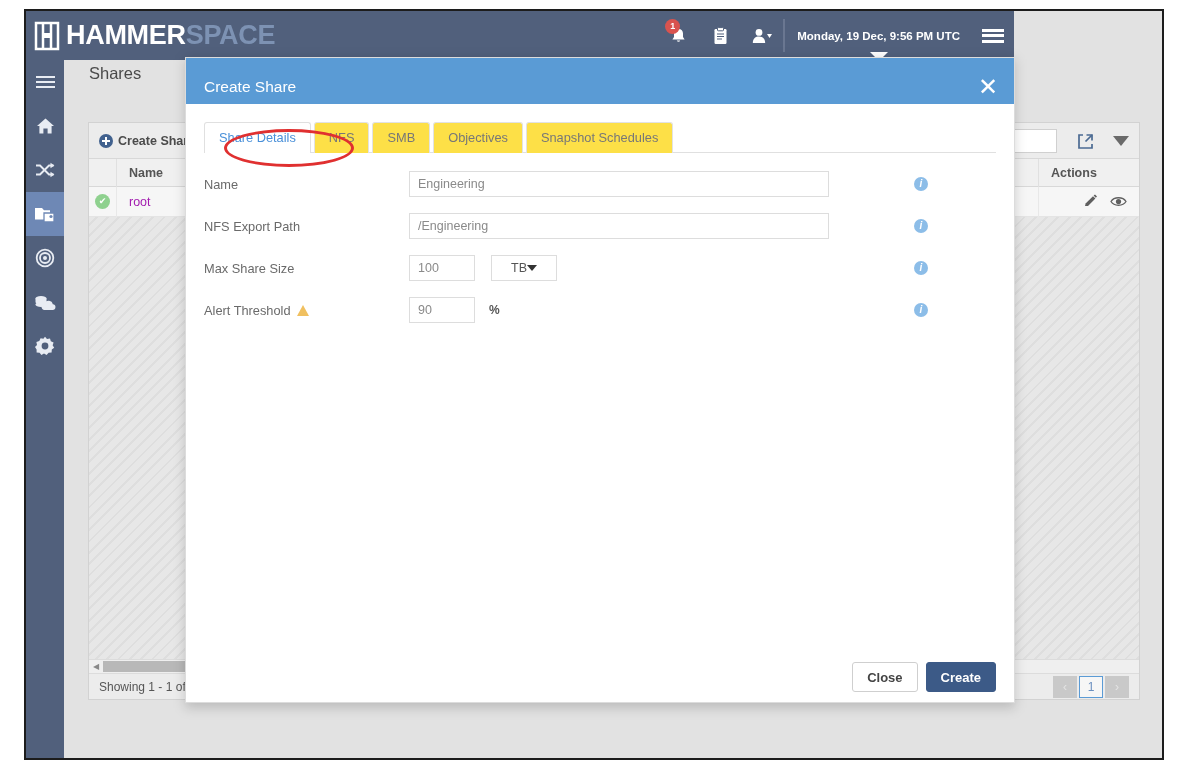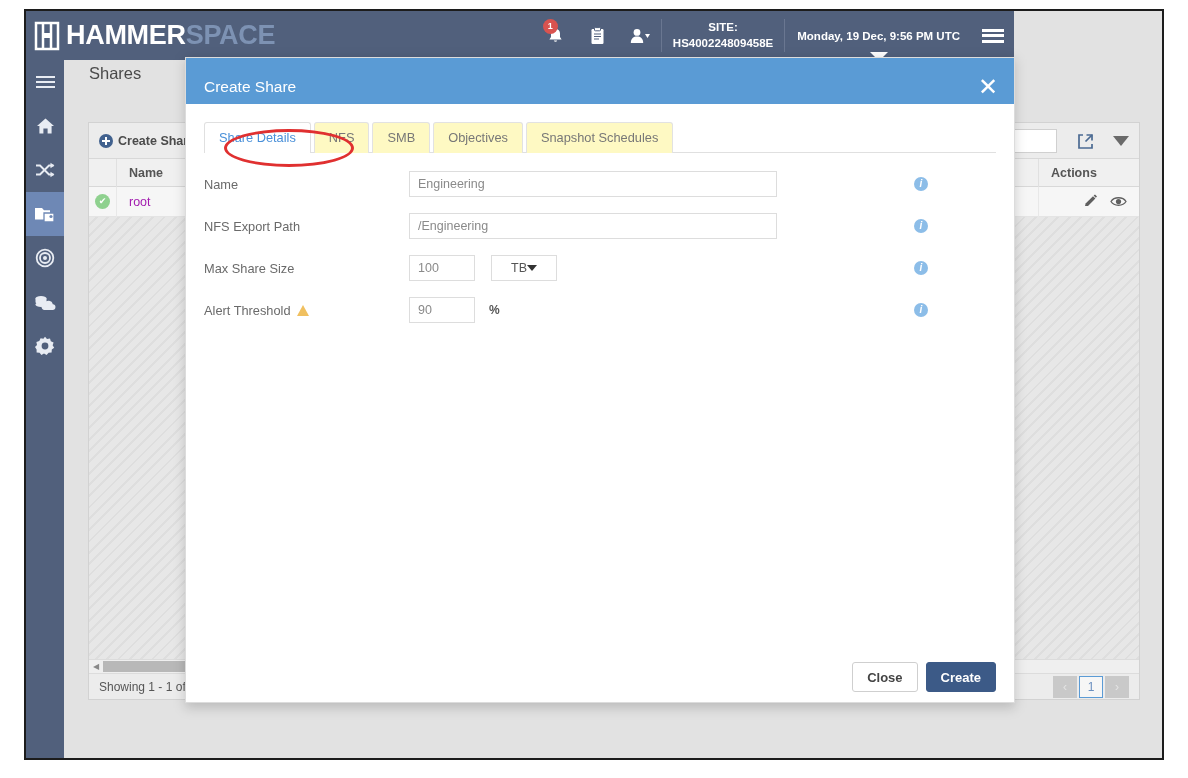--- a/index.html
+++ b/index.html
@@ -300,21 +300,21 @@
   .tabs {
     position: absolute; left: 18px; top: 17px;
     width: 792px;
     display: flex; align-items: flex-end;
     border-bottom: 1px solid #e0e0e0;
   }
   .tab {
     padding: 7px 14px 8px 14px;
     font-size: 12.8px;
     color: #777;
-    background: #fef9c3;
+    background: #fde047;
     border: 1px solid #e2e2e2;
     border-bottom: none;
     border-radius: 3px 3px 0 0;
     margin-right: 3px;
     position: relative;
     top: 1px;
   }
   .tab.active {
     color: #4a90d9;
     background: #ffffff;
@@ -346,21 +346,21 @@
     display: flex; align-items: center; gap: 6px;
   }
   .finput {
     height: 26px;
     border: 1px solid #dddddd;
     background: #fff;
     display: flex; align-items: center;
     padding: 0 8px;
     font-size: 12.5px; color: #8a8a8a;
   }
-  .finput.wide { width: 368px; }
+  .finput.wide { width: 420px; }
   .finput.small { width: 66px; }
   .fselect {
     width: 66px; height: 26px;
     border: 1px solid #dddddd;
     background: #fff;
     display: flex; align-items: center; justify-content: center;
     gap: 0;
     font-size: 12.5px; color: #555;
     margin-left: 16px;
   }
@@ -440,24 +440,20 @@
         </svg>
       </div>
       <div class="hdr-icon">
         <svg width="22" height="18" viewBox="0 0 22 18">
           <circle cx="8" cy="5.4" r="3.4" fill="#ffffff"></circle>
           <path d="M1.8 16 C1.8 11.5 4.6 9.6 8 9.6 C11.4 9.6 14.2 11.5 14.2 16 Z" fill="#ffffff"></path>
           <path d="M16 7 L21 7 L18.5 11 Z" fill="#ffffff"></path>
         </svg>
       </div>
       <div class="hdr-sep"></div>
-      <div class="site-block">
-        <span>SITE:</span>
-        <span>HS400224809458E</span>
-      </div>
       <div class="hdr-sep"></div>
       <div class="date-block">
         <span>Monday, 19 Dec, 9:56 PM UTC</span>
         <span class="date-caret"></span>
       </div>
       <div class="hamburger-hdr">
         <span>
             <i></i>
             <i></i>
             <i></i>

